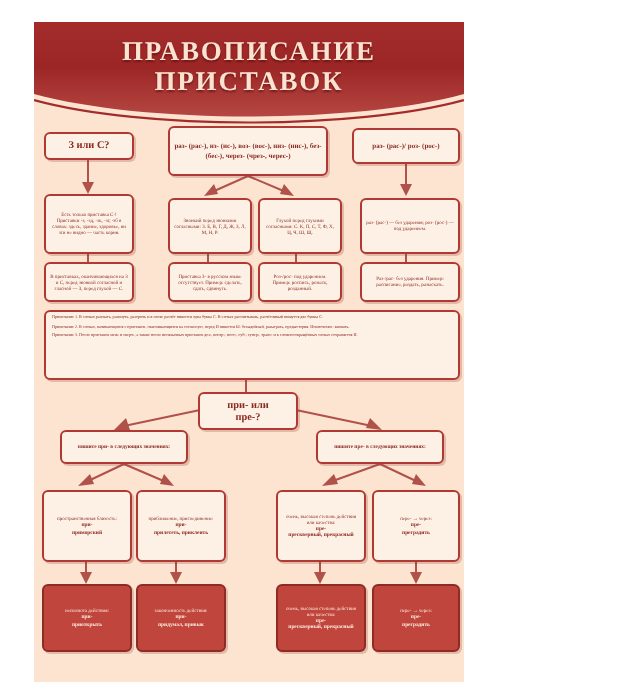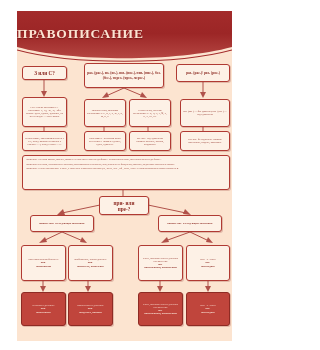--- a/index.html
+++ b/index.html
@@ -28,21 +28,21 @@
     position:absolute;left:17px;top:11px;
     width:215px;height:50px;
     background:linear-gradient(180deg,#a32b2b 0%,#9c2626 45%,#b84a45 100%);
     z-index:5;
   }
   .banner-wave{
     position:absolute;left:17px;top:46px;width:215px;height:19px;z-index:6;
   }
   .title-block{
     position:absolute;left:17px;top:12px;width:215px;height:42px;
-    z-index:8;display:flex;flex-direction:column;align-items:flex-start;
+    z-index:8;display:flex;flex-direction:column;align-items:center;
     justify-content:center;
   }
   .title-line{
     color:#fbe3d2;
     font-family:"Liberation Serif", serif;
     font-weight:bold;
     font-size:13.5px;
     letter-spacing:0.9px;
     line-height:15px;
     text-shadow:0 1px 1px rgba(60,0,0,.45);
@@ -91,20 +91,21 @@
 <div id="poster">
 
   <div class="banner"></div>
   <svg class="banner-wave" viewBox="0 0 215 19" preserveAspectRatio="none">
     <path d="M0,1 C55,16 160,16 215,1 L215,19 L0,19 Z" fill="#fce4d0"></path>
     <path d="M0,4 C55,19 160,19 215,4" stroke="#a32b2b" stroke-width="1.1" fill="none"></path>
   </svg>
 
   <div class="title-block">
     <span class="title-line">ПРАВОПИСАНИЕ</span>
+    <span class="title-line">ПРИСТАВОК</span>
   </div>
 
   <svg class="arrows" viewBox="0 0 246 350">
 
     <line class="line" x1="44" y1="80" x2="44" y2="92"></line>
     <polygon class="arrow-head" points="44,97 41,91 47,91"></polygon>
 
     <line class="line" x1="124" y1="88" x2="106" y2="96"></line>
     <polygon class="arrow-head" points="102,98 107,92 109,97"></polygon>
     <line class="line" x1="124" y1="88" x2="143" y2="96"></line>

